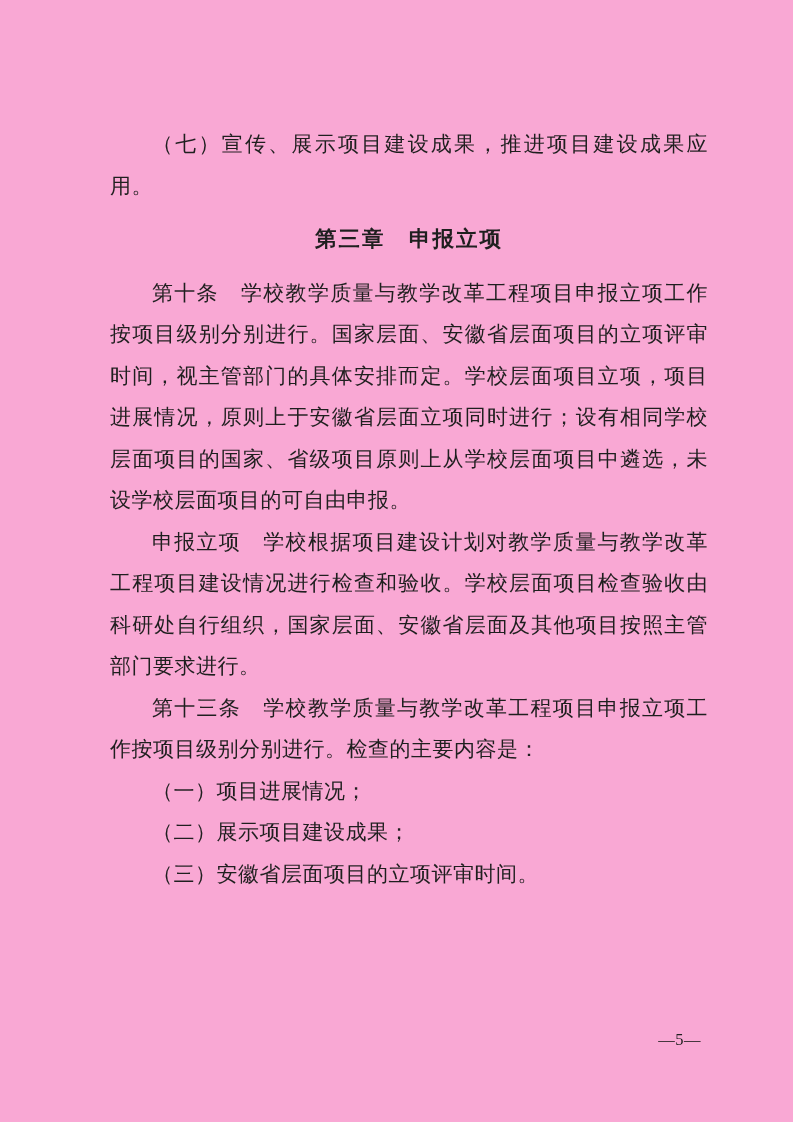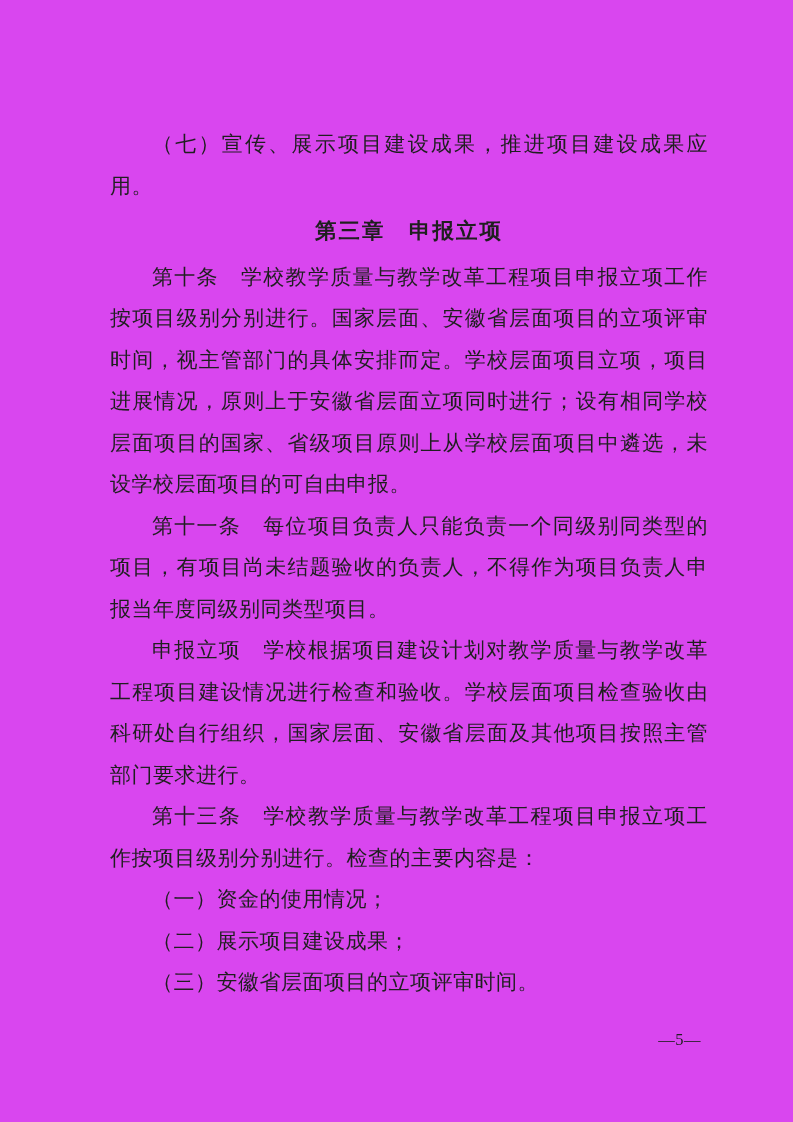--- a/index.html
+++ b/index.html
@@ -6,41 +6,41 @@
   html, body {
     margin: 0;
     padding: 0;
     background: #ffffff;
   }
   .page {
     position: relative;
     width: 793px;
     height: 1122px;
     margin: 0 auto;
-    background: #d946ef;
+    background: #f9a8d4;
     overflow: hidden;
     font-family: "Liberation Serif", "DejaVu Serif", serif;
     color: #1f1f1f;
   }
   .content {
     position: absolute;
     left: 110px;
     top: 124px;
     width: 598px;
     font-size: 21px;
     line-height: 41.5px;
     text-align: justify;
   }
   .para {
     margin: 0;
     text-indent: 2em;
     letter-spacing: 0.5px;
   }
   .chapter {
-    margin: 4px;
+    margin: 12px;
     font-size: 21.5px;
     font-weight: bold;
     text-align: center;
     text-indent: 0;
     line-height: 41.5px;
     letter-spacing: 2px;
   }
   .page-number {
     position: absolute;
     right: 92px;
@@ -51,21 +51,20 @@
   }
 </style>
 </head>
 <body>
 
 <div class="page">
   <div class="content">
     <p class="para">（七）宣传、展示项目建设成果，推进项目建设成果应用。</p>
     <h2 class="chapter">第三章　申报立项</h2>
     <p class="para">第十条　学校教学质量与教学改革工程项目申报立项工作按项目级别分别进行。国家层面、安徽省层面项目的立项评审时间，视主管部门的具体安排而定。学校层面项目立项，项目进展情况，原则上于安徽省层面立项同时进行；设有相同学校层面项目的国家、省级项目原则上从学校层面项目中遴选，未设学校层面项目的可自由申报。</p>
-    <p class="para">第十一条　每位项目负责人只能负责一个同级别同类型的项目，有项目尚未结题验收的负责人，不得作为项目负责人申报当年度同级别同类型项目。</p>
     <p class="para">申报立项　学校根据项目建设计划对教学质量与教学改革工程项目建设情况进行检查和验收。学校层面项目检查验收由科研处自行组织，国家层面、安徽省层面及其他项目按照主管部门要求进行。</p>
     <p class="para">第十三条　学校教学质量与教学改革工程项目申报立项工作按项目级别分别进行。检查的主要内容是：</p>
-    <p class="para">（一）资金的使用情况；</p>
+    <p class="para">（一）项目进展情况；</p>
     <p class="para">（二）展示项目建设成果；</p>
     <p class="para">（三）安徽省层面项目的立项评审时间。</p>
   </div>
   <div class="page-number">—5—</div>
 </div>
 
 </body></html>

